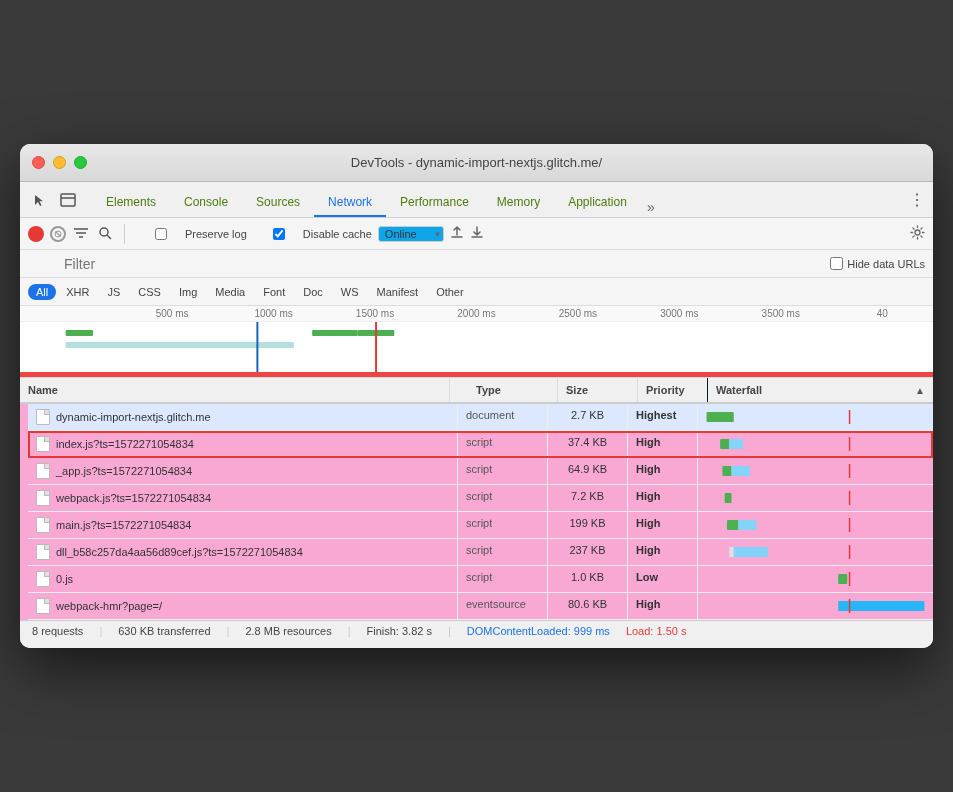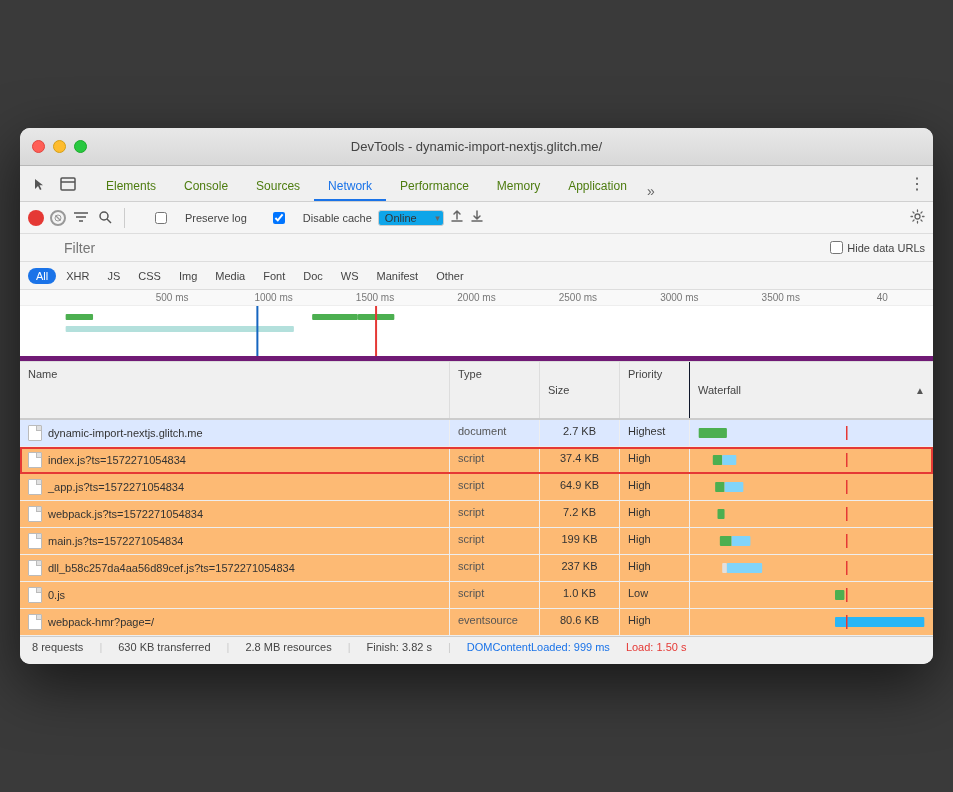--- a/index.html
+++ b/index.html
@@ -217,21 +217,21 @@
       cursor: pointer;
       color: #444;
       border: none;
       background: none;
     }
     .type-btn.active {
       background: #1a73e8;
       color: white;
     }
     .timeline-section {
-      background: #701a75;
+      background: #ef4444;
       border-bottom: 1px solid #ddd;
       height: 72px;
       position: relative;
       overflow: hidden;
     }
     .timeline-ruler {
       display: flex;
       border-bottom: 1px solid #eee;
       padding: 2px 0;
       background: #f9f9f9;
@@ -246,47 +246,47 @@
       height: 50px;
       position: relative;
       background: #fff;
     }
     .table-header {
       display: flex;
       background: #f0f0f0;
       border-bottom: 2px solid #ccc;
       font-size: 11px;
       color: #444;
-      font-weight: 400;
+      font-weight: 700;
     }
     .col-name { flex: 0 0 430px; padding: 6px 8px; border-right: 1px solid #ddd; }
-    .col-type { flex: 0 0 90px; padding: 6px 8px; border-right: 1px solid #ddd; }
-    .col-size { flex: 0 0 80px; padding: 22px 8px; border-right: 1px solid #ddd; }
+    .col-type { flex: 0 0 90px; padding: 6px 8px; border-right: 1px solid #ddd; margin-left: 18px; }
+    .col-size { flex: 0 0 80px; padding: 6px 8px; border-right: 1px solid #ddd; }
     .col-priority { flex: 0 0 70px; padding: 6px 8px; border-right: 1px solid #0f172a; }
     .col-waterfall { flex: 1; padding: 6px 8px; display: flex; align-items: center; justify-content: space-between; }
     .sort-arrow { font-size: 10px; color: #555; }
-    .table-body { background: #fdba74; }
+    .table-body { background: #f9a8d4; padding-left: 8px; }
     .table-row {
       display: flex;
       border-bottom: 1px solid #eee;
       font-size: 11px;
       color: #333;
       cursor: pointer;
     }
     .table-row.selected { background: #dce8ff; }
     .table-row.highlighted {
       outline: 2px solid #e53935;
       outline-offset: -2px;
       z-index: 1;
       position: relative;
     }
     .row-name { flex: 0 0 430px; padding: 5px 8px; border-right: 1px solid #eee; display: flex; align-items: center; gap: 6px; overflow: hidden; }
     .row-type { flex: 0 0 90px; padding: 5px 8px; border-right: 1px solid #eee; color: #555; }
     .row-size { flex: 0 0 80px; padding: 5px 8px; border-right: 1px solid #eee; text-align: center; padding-right: 8px; }
-    .row-priority { flex: 0 0 70px; padding: 5px 8px; border-right: 1px solid #eee; }
+    .row-priority { flex: 0 0 70px; padding: 5px 8px; border-right: 1px solid #eee; font-weight: bold; }
     .row-waterfall { flex: 1; padding: 5px 4px; position: relative; display: flex; align-items: center; }
     .file-icon {
       width: 14px; height: 16px;
       border: 1px solid #bbb;
       background: #fff;
       border-radius: 1px;
       flex-shrink: 0;
       position: relative;
       font-size: 8px;
     }

